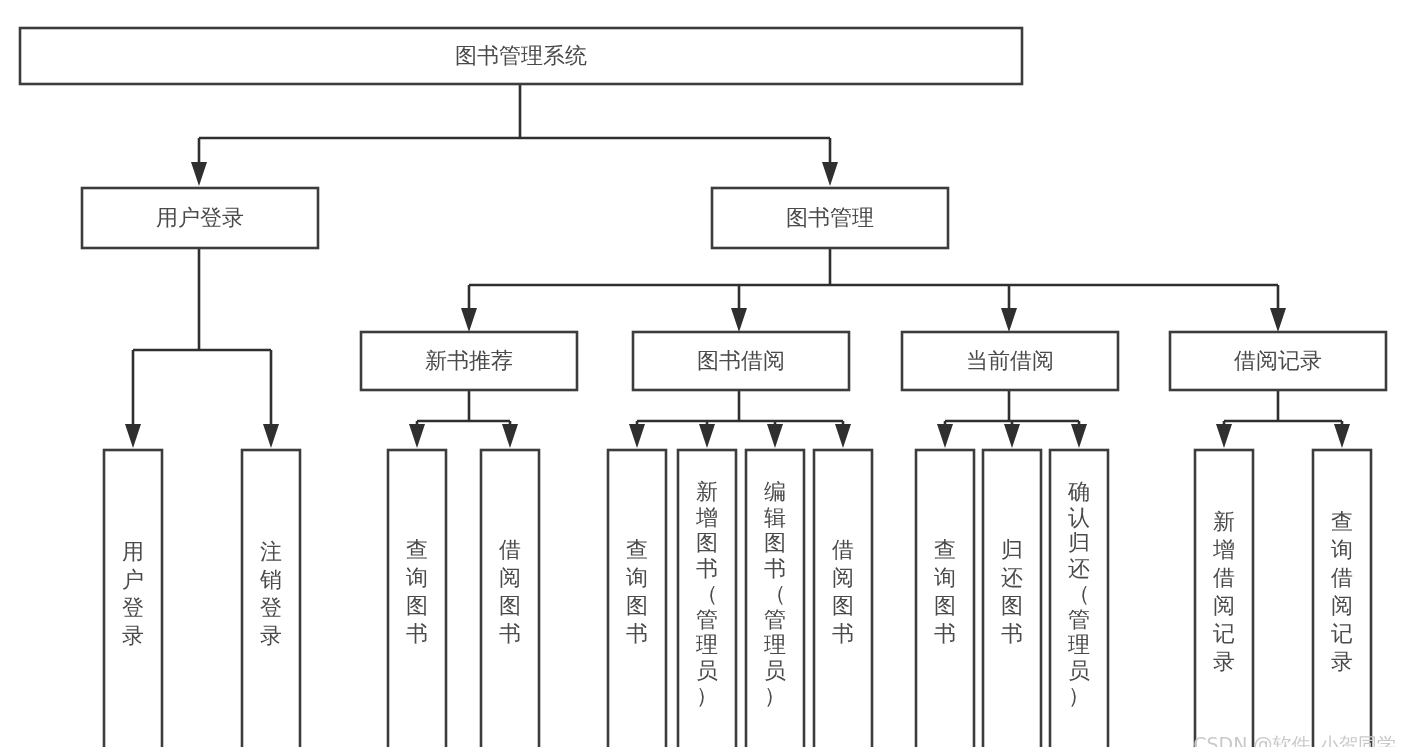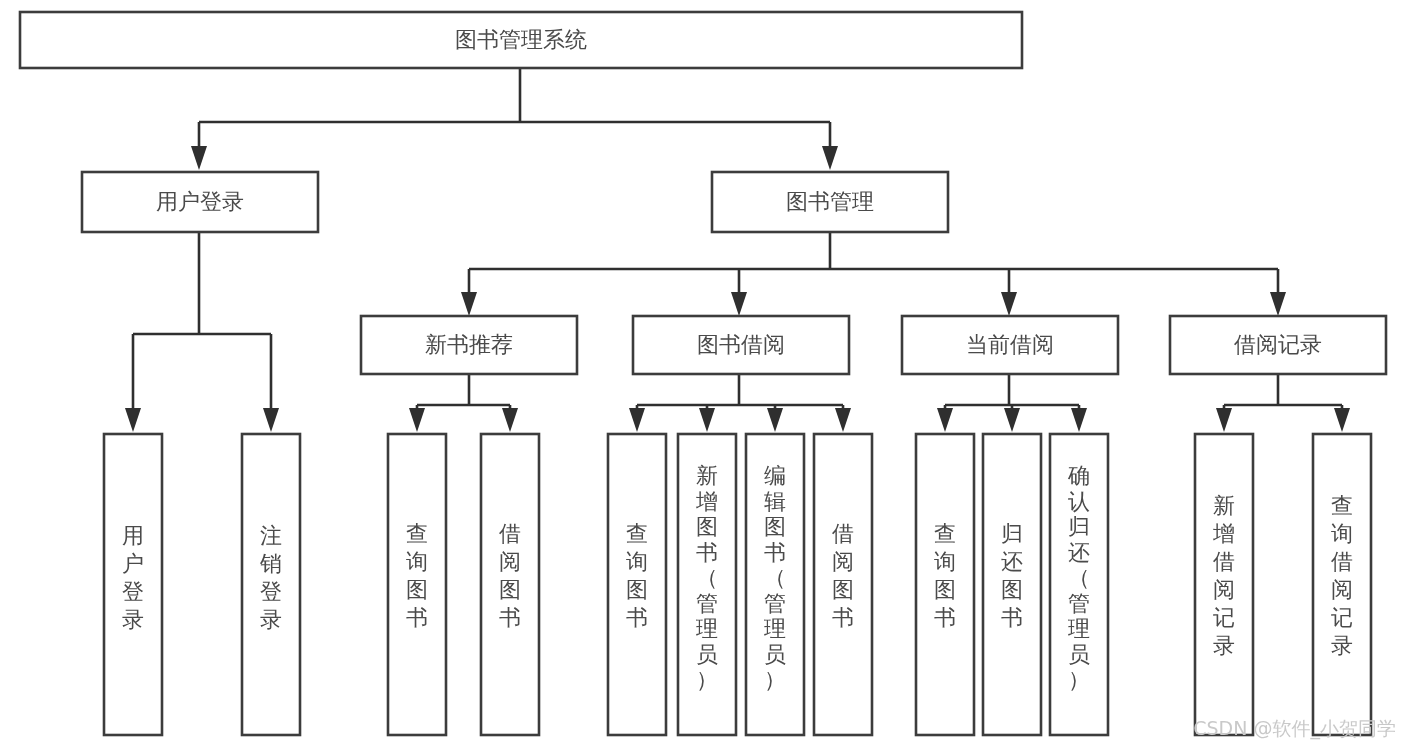--- a/index.html
+++ b/index.html
@@ -10,21 +10,21 @@
   body {
     width: 1405px;
     height: 747px;
     overflow: hidden;
     font-family: "DejaVu Sans", "Liberation Sans", sans-serif;
     position: relative;
   }
   #diagram-root {
     position: absolute;
     left: 0;
-    top: 0;
+    top: 16px;
     width: 1405px;
     height: 615px;
   }
   svg.flowchart {
     display: block;
     width: 1405px;
     height: 747px;
     background: #ffffff;
   }
   .node-box {

